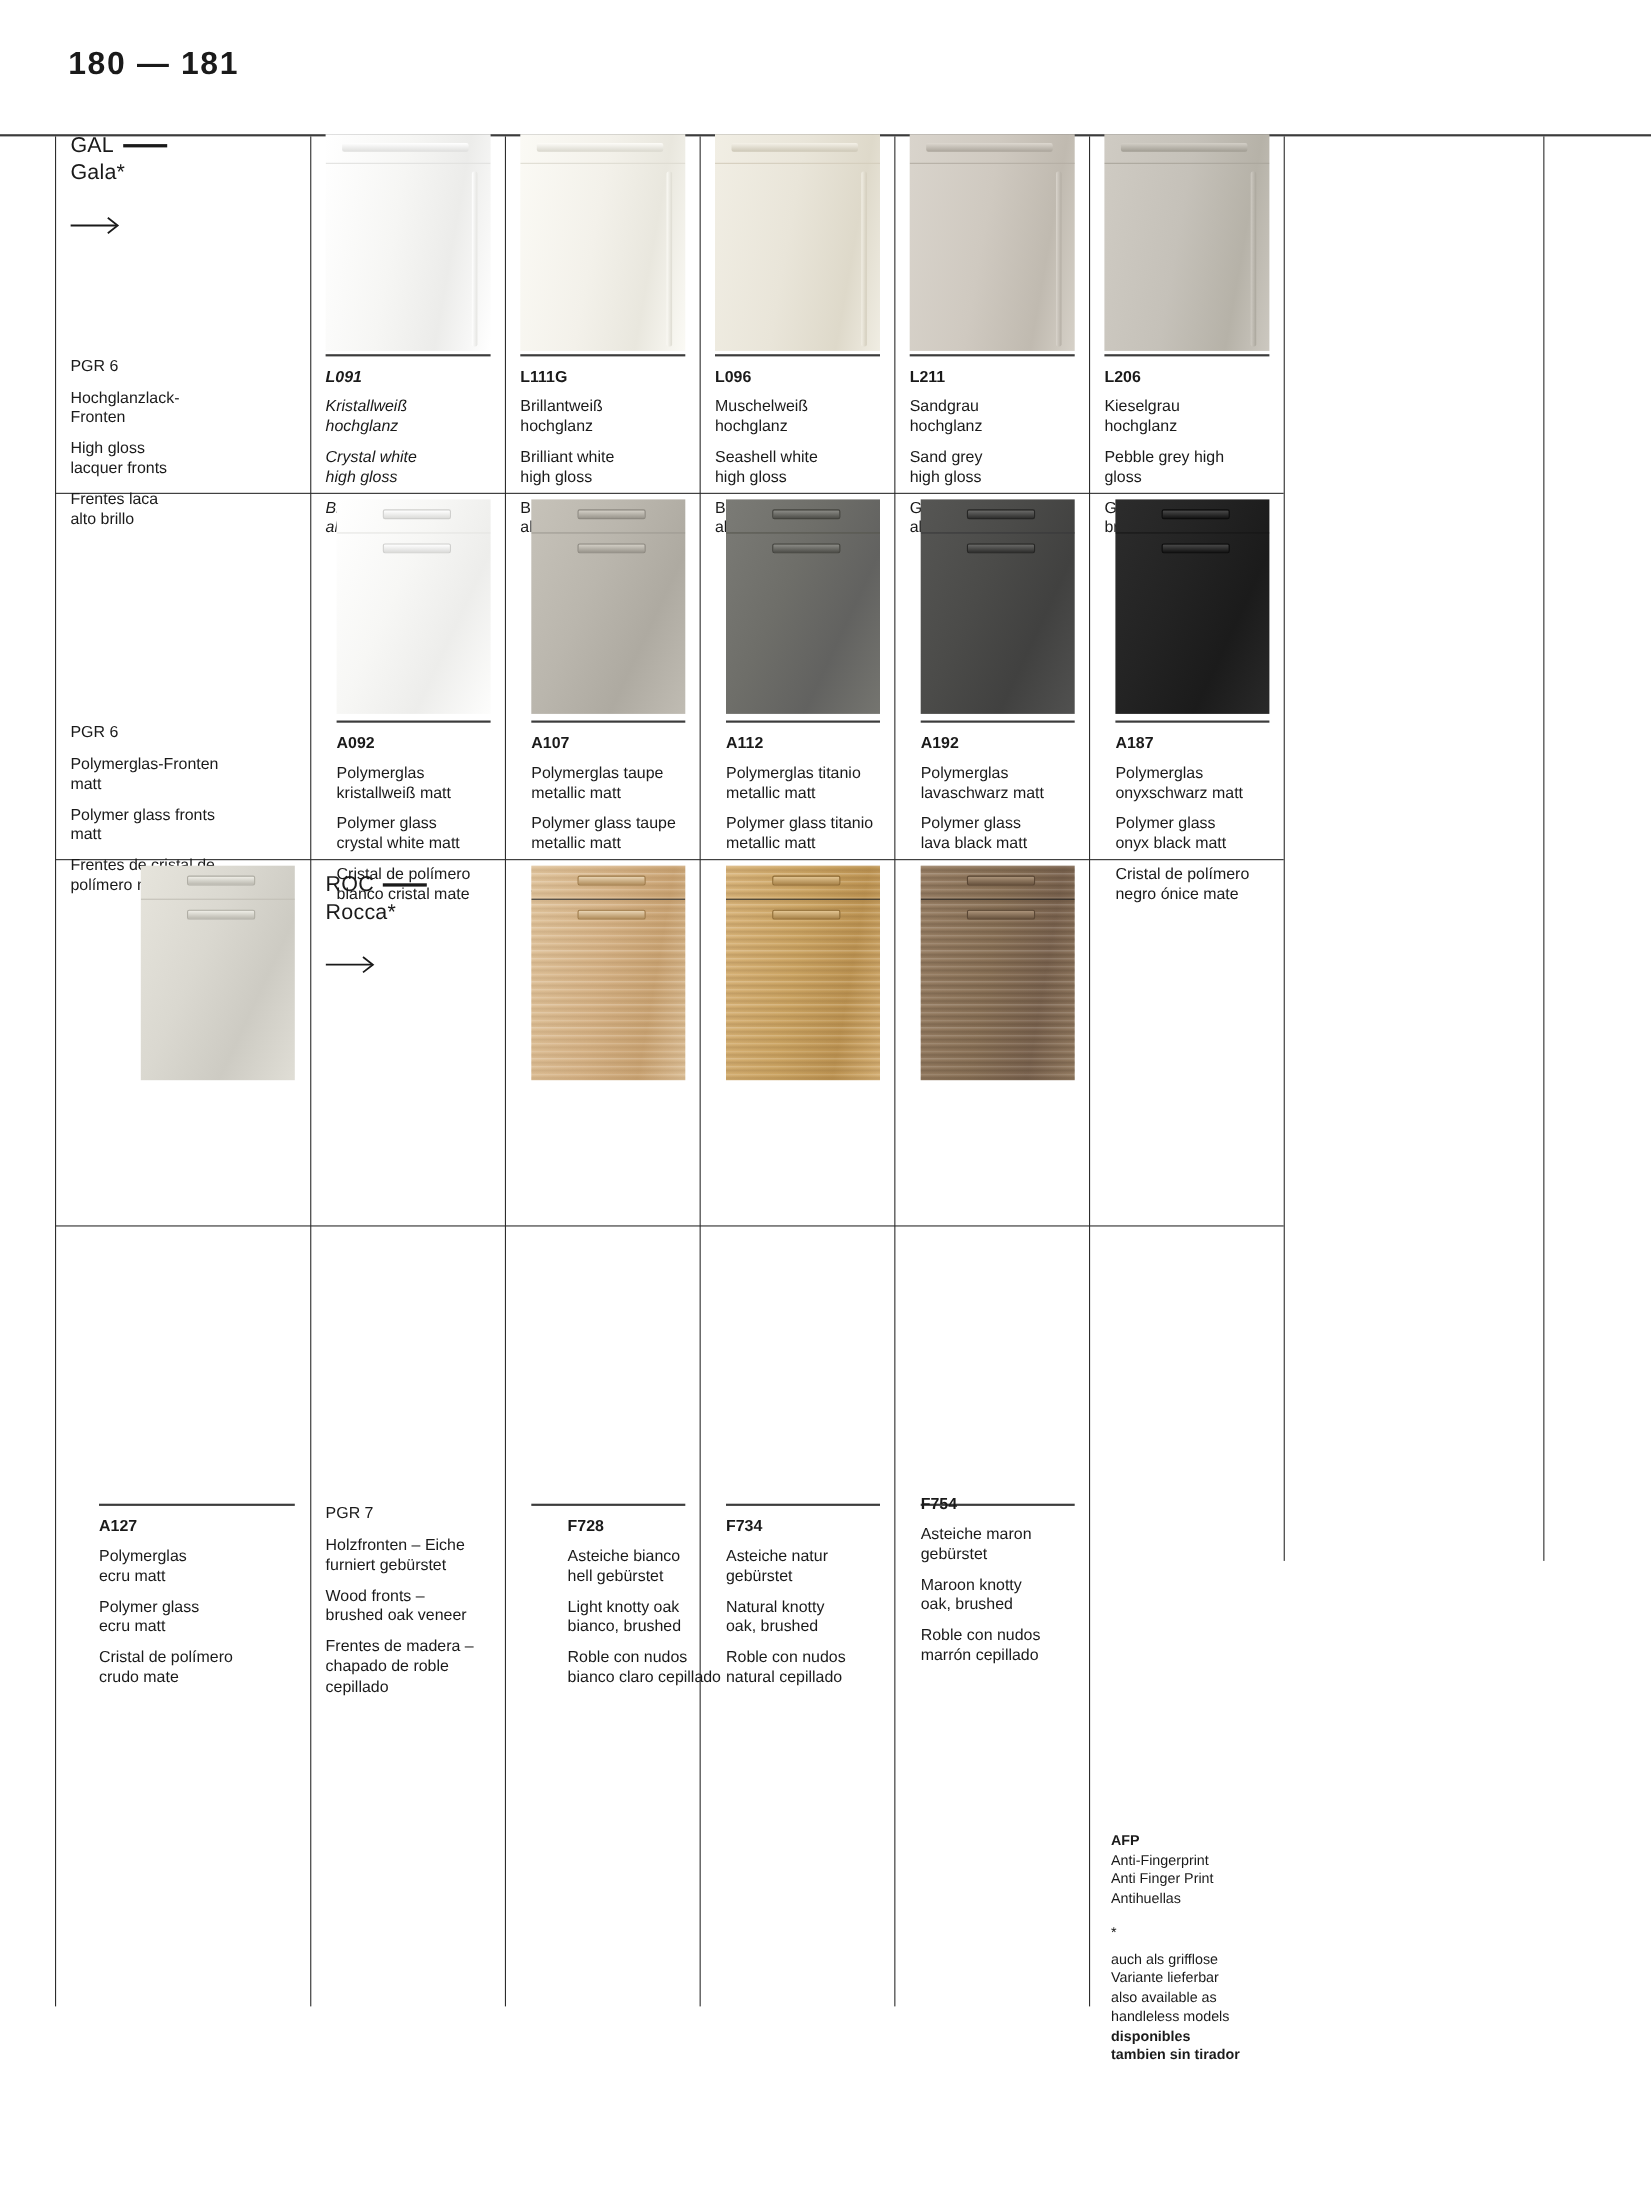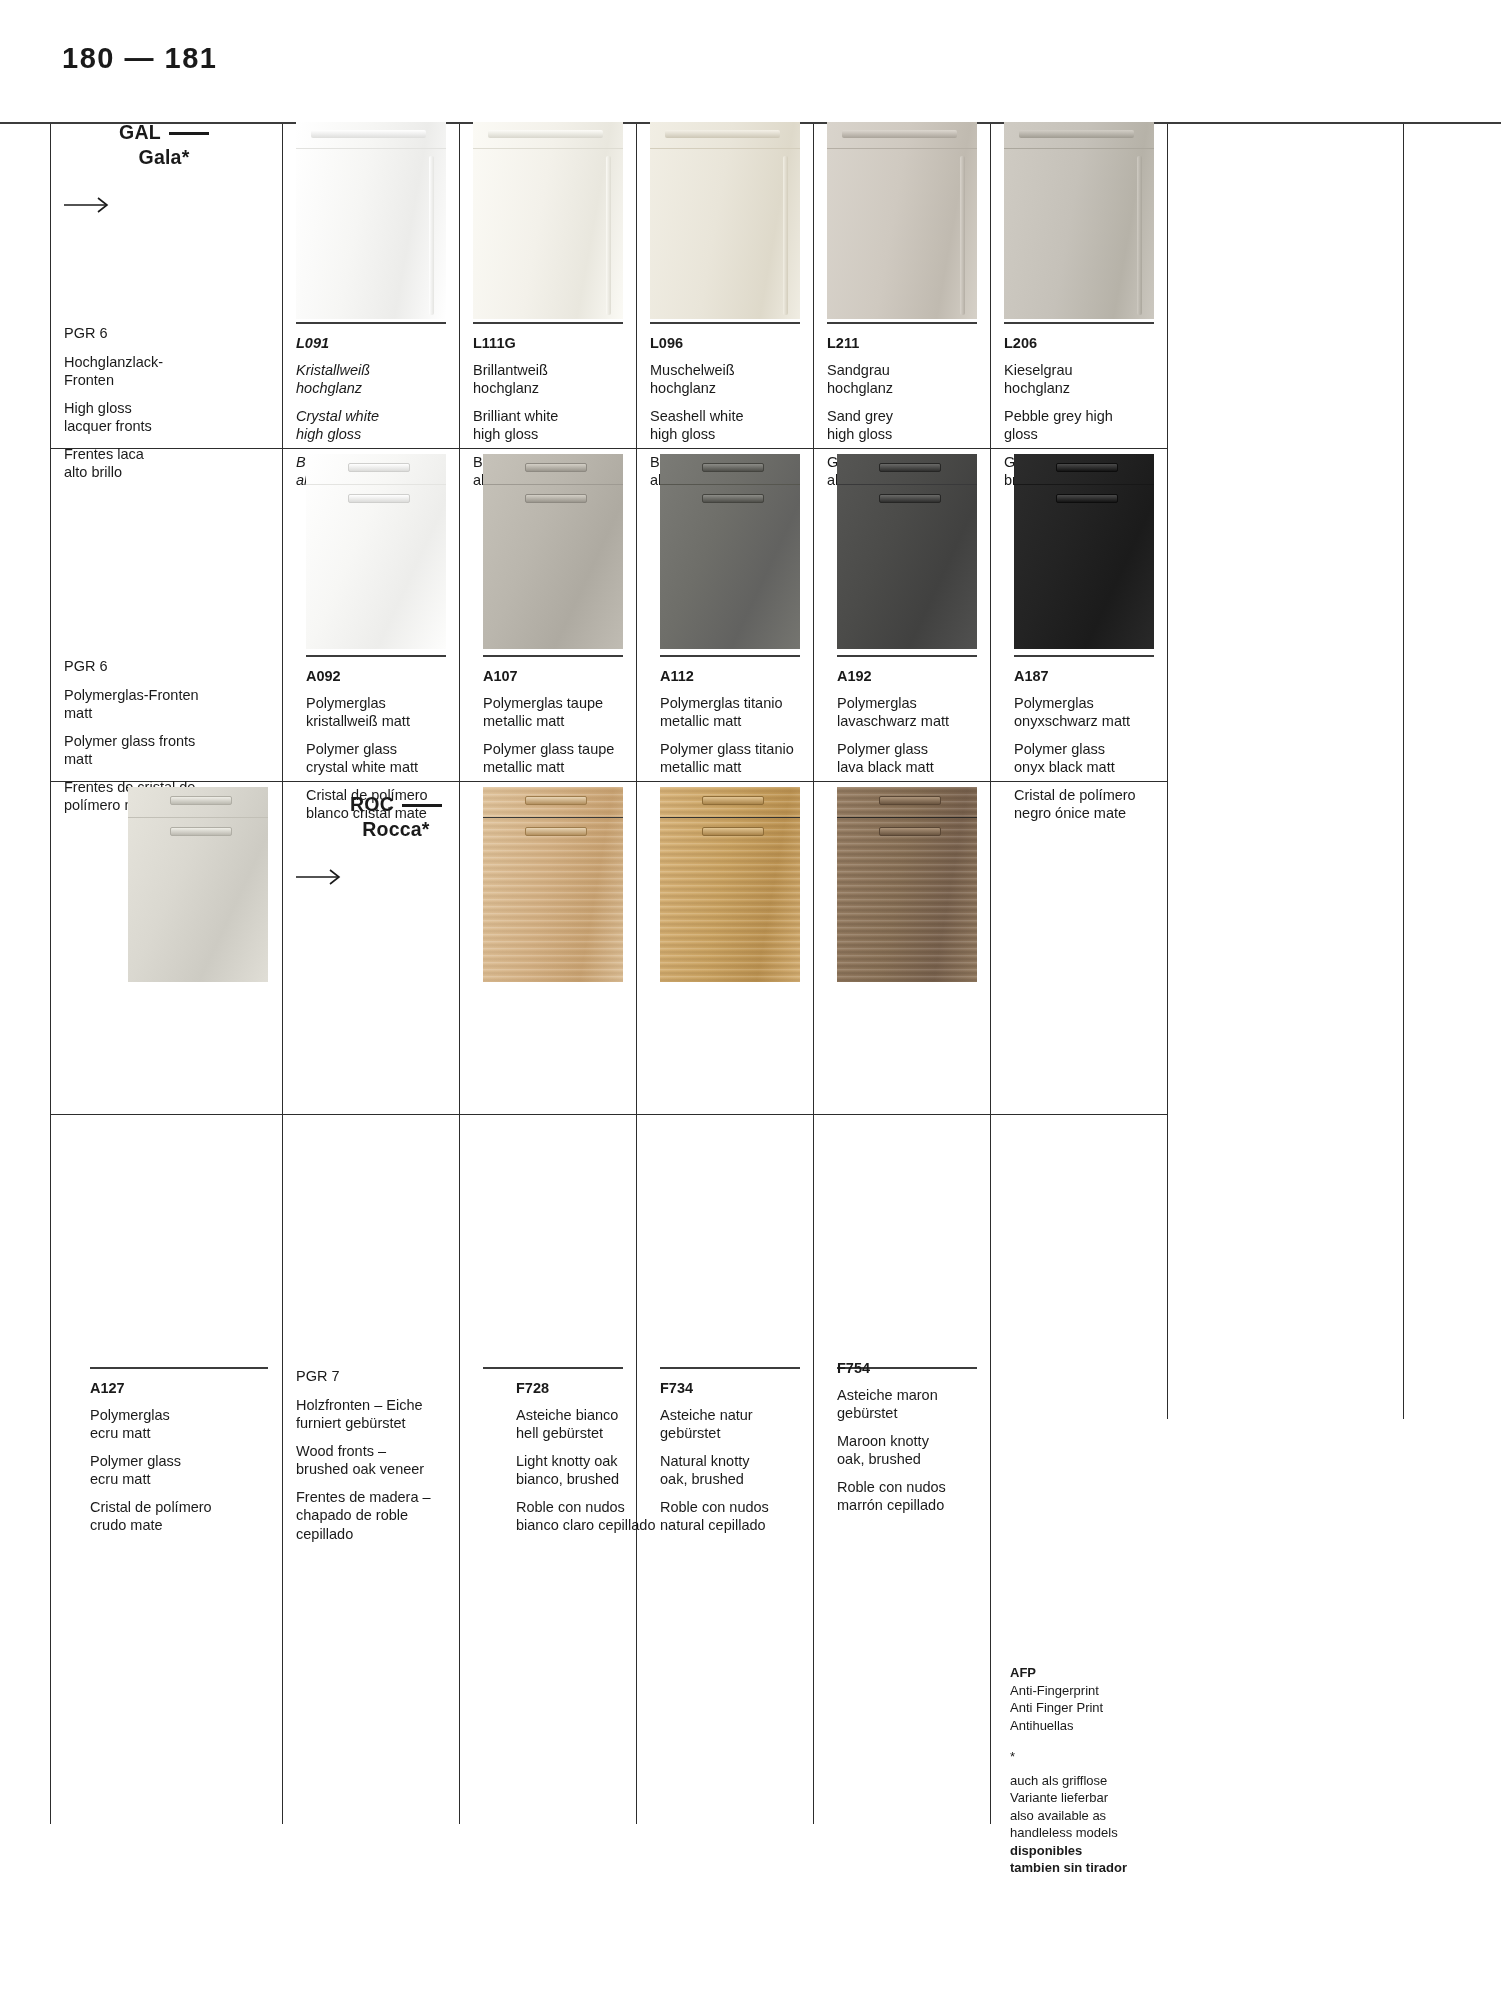--- a/index.html
+++ b/index.html
@@ -37,23 +37,22 @@
   }
 
   
   .hline { position:absolute; height:1px; background:#2d2d2d; }
 
   
   .cell { position:absolute; }
 
   
   .fam-title {
-    font-size:19.5px; font-weight:700; line-height:1.3; letter-spacing:0.2px;
+    font-size:19.5px; font-weight:400; line-height:1.3; letter-spacing:0.2px;
     white-space:nowrap;
-    text-align:center;
   }
   .fam-dash {
     display:inline-block; width:40px; height:3px; background:#1a1a1a;
     vertical-align:4px; margin-left:8px;
   }
   .arrow { margin-top:26px; }
   .arrow svg { display:block; }
 
   
   .desc {

